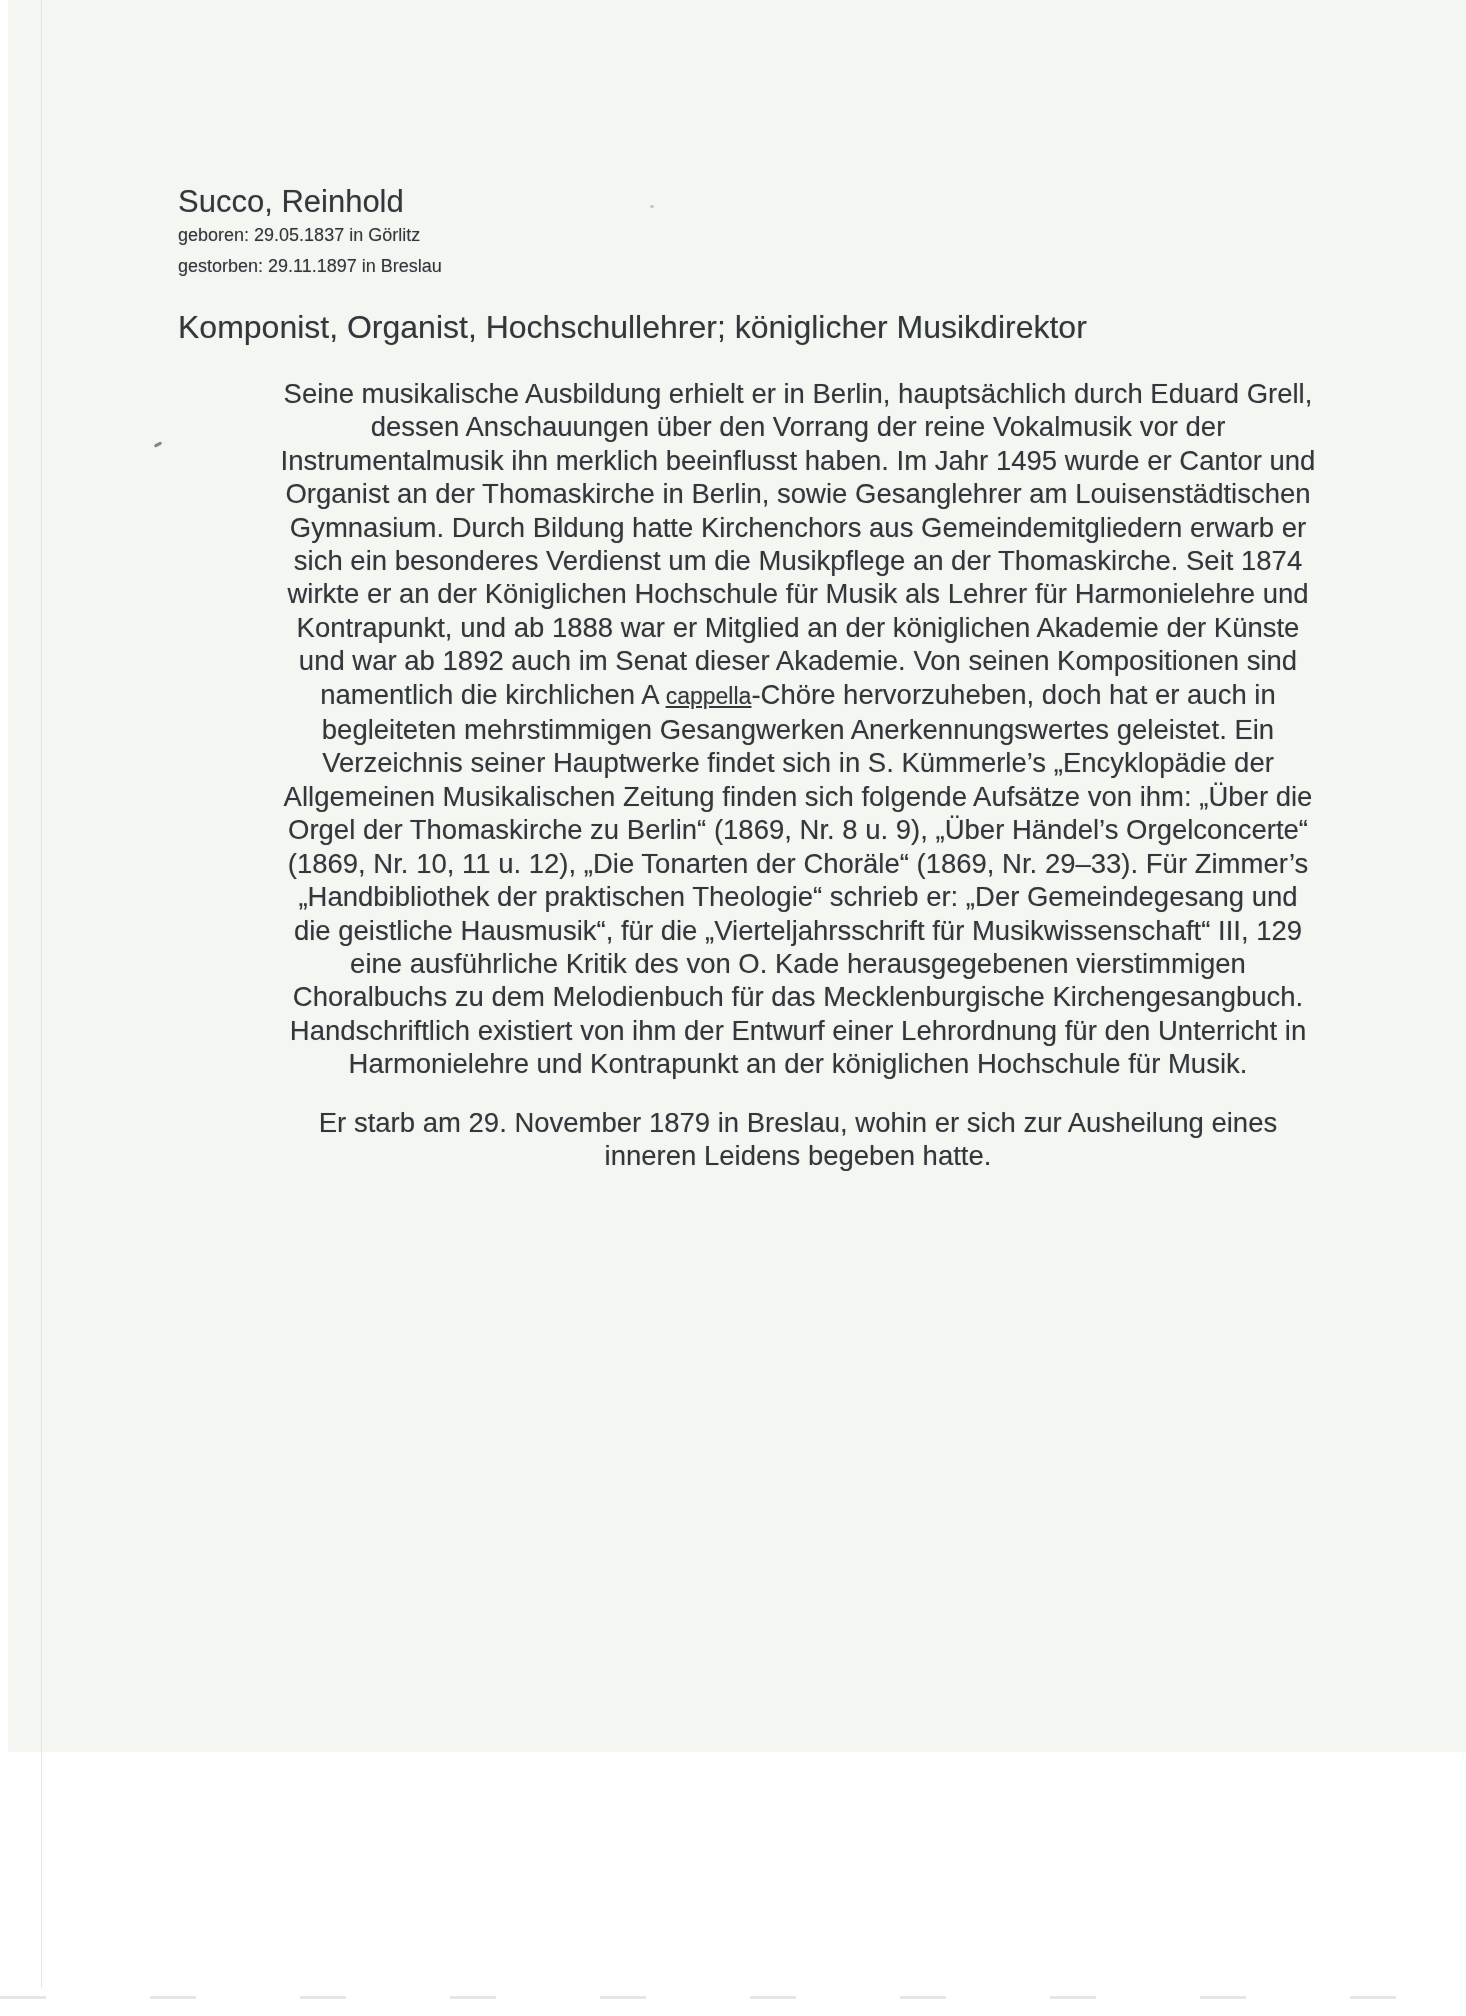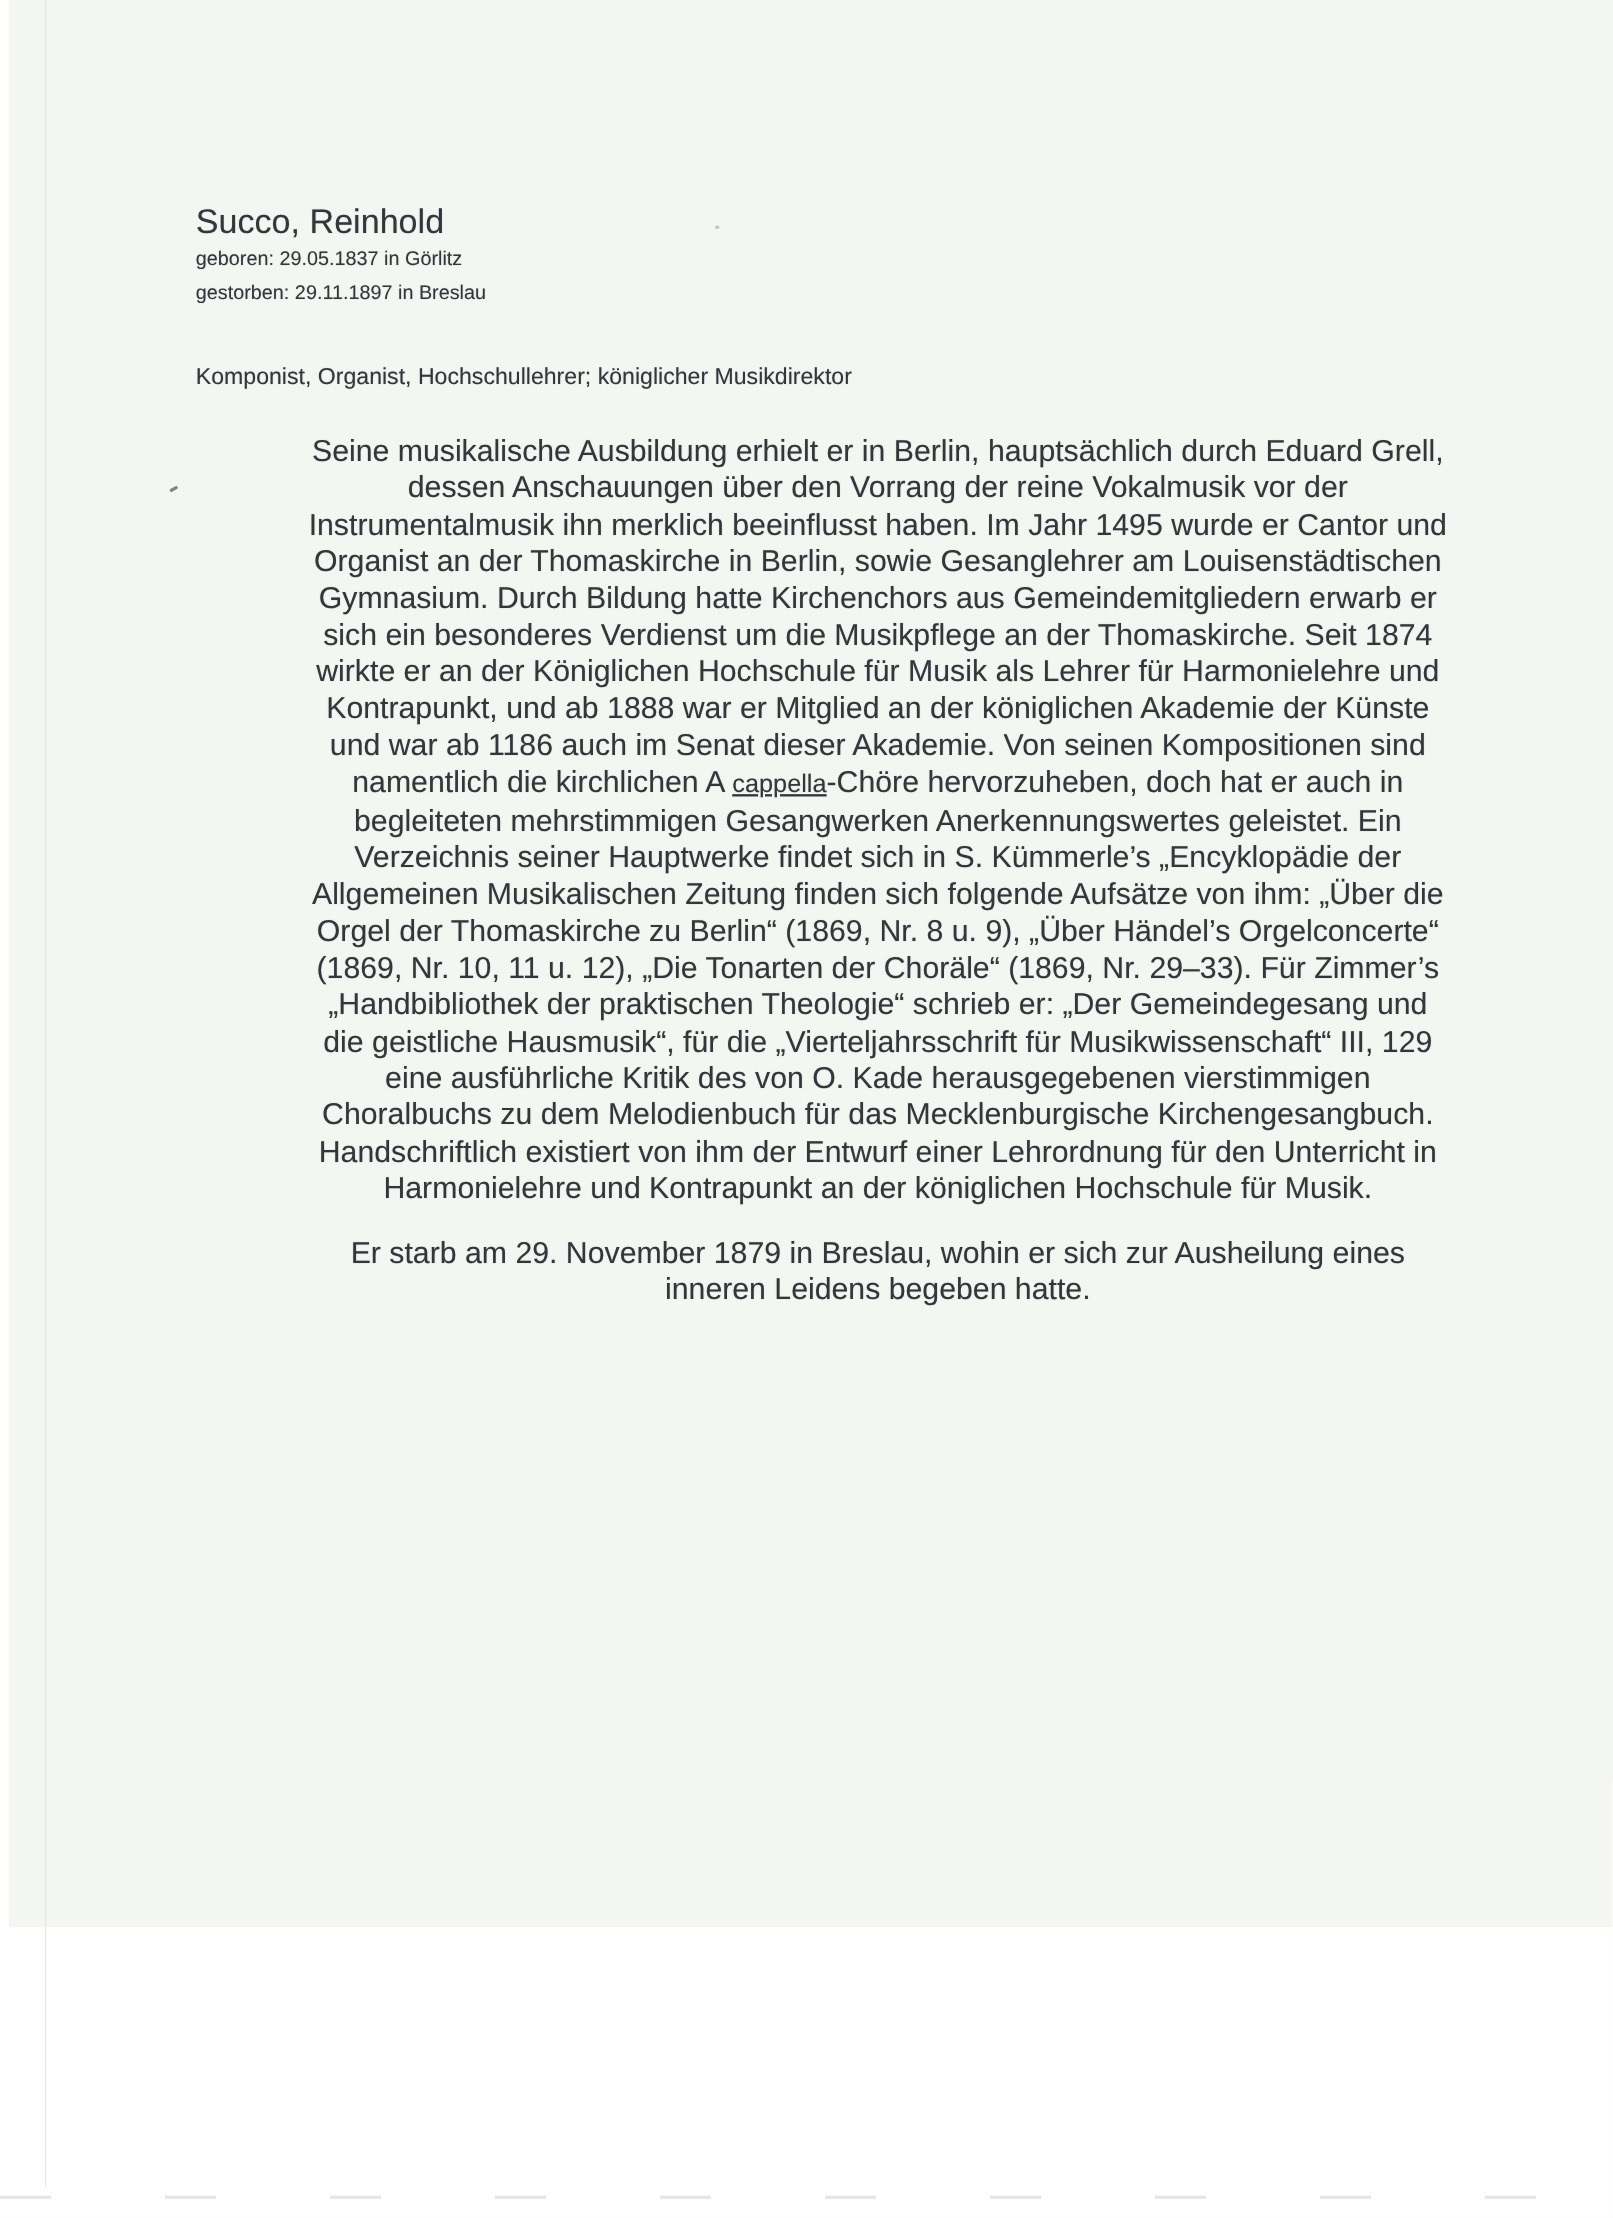--- a/index.html
+++ b/index.html
@@ -60,22 +60,22 @@
     font-weight: 400;
     line-height: 36px;
     white-space: nowrap;
   }
   .meta-line {
     font-size: 18px;
     line-height: 31px;
     white-space: nowrap;
   }
   .role-line {
-    margin-top: 44px;
-    font-size: 21px;
+    margin-top: 28px;
+    font-size: 32px;
     line-height: 34px;
     white-space: nowrap;
   }
   .para {
     margin-top: 33px;
   }
   .para.obituary {
     margin-top: 25px;
   }
   .line {
@@ -125,21 +125,21 @@
 
     <div class="para">
       <div class="line">Seine musikalische Ausbildung erhielt er in Berlin, hauptsächlich durch Eduard Grell,</div>
       <div class="line">dessen Anschauungen über den Vorrang der reine Vokalmusik vor der</div>
       <div class="line">Instrumentalmusik ihn merklich beeinflusst haben. Im Jahr 1495 wurde er Cantor und</div>
       <div class="line">Organist an der Thomaskirche in Berlin, sowie Gesanglehrer am Louisenstädtischen</div>
       <div class="line">Gymnasium. Durch Bildung hatte Kirchenchors aus Gemeindemitgliedern erwarb er</div>
       <div class="line">sich ein besonderes Verdienst um die Musikpflege an der Thomaskirche. Seit 1874</div>
       <div class="line">wirkte er an der Königlichen Hochschule für Musik als Lehrer für Harmonielehre und</div>
       <div class="line">Kontrapunkt, und ab 1888 war er Mitglied an der königlichen Akademie der Künste</div>
-      <div class="line">und war ab 1186 auch im Senat dieser Akademie. Von seinen Kompositionen sind</div>
+      <div class="line">und war ab 1892 auch im Senat dieser Akademie. Von seinen Kompositionen sind</div>
       <div class="line"><span>namentlich die kirchlichen A </span><span class="small-inline">cappella</span><span>-Chöre hervorzuheben, doch hat er auch in</span></div>
       <div class="line">begleiteten mehrstimmigen Gesangwerken Anerkennungswertes geleistet. Ein</div>
       <div class="line">Verzeichnis seiner Hauptwerke findet sich in S. Kümmerle’s „Encyklopädie der</div>
       <div class="line">Allgemeinen Musikalischen Zeitung finden sich folgende Aufsätze von ihm: „Über die</div>
       <div class="line">Orgel der Thomaskirche zu Berlin“ (1869, Nr. 8 u. 9), „Über Händel’s Orgelconcerte“</div>
       <div class="line">(1869, Nr. 10, 11 u. 12), „Die Tonarten der Choräle“ (1869, Nr. 29–33). Für Zimmer’s</div>
       <div class="line">„Handbibliothek der praktischen Theologie“ schrieb er: „Der Gemeindegesang und</div>
       <div class="line">die geistliche Hausmusik“, für die „Vierteljahrsschrift für Musikwissenschaft“ III, 129</div>
       <div class="line">eine ausführliche Kritik des von O. Kade herausgegebenen vierstimmigen</div>
       <div class="line">Choralbuchs zu dem Melodienbuch für das Mecklenburgische Kirchengesangbuch.</div>

